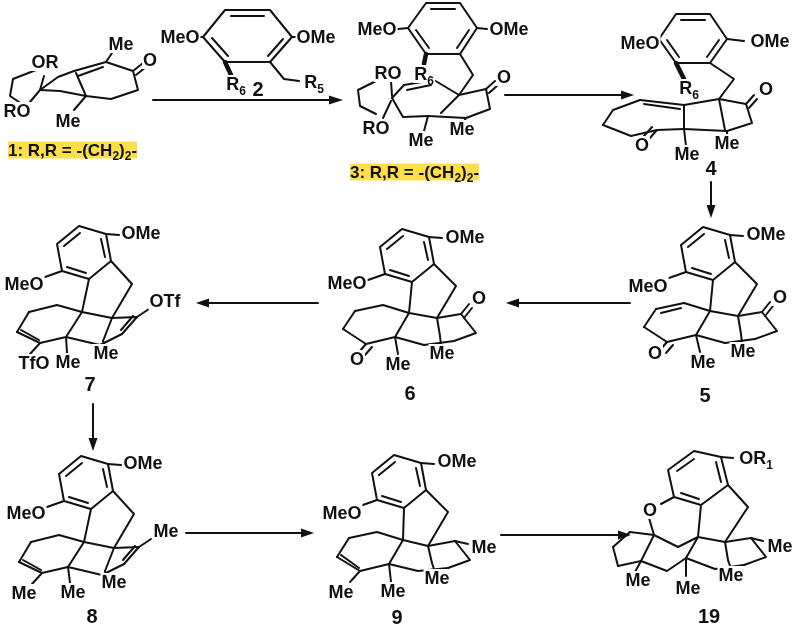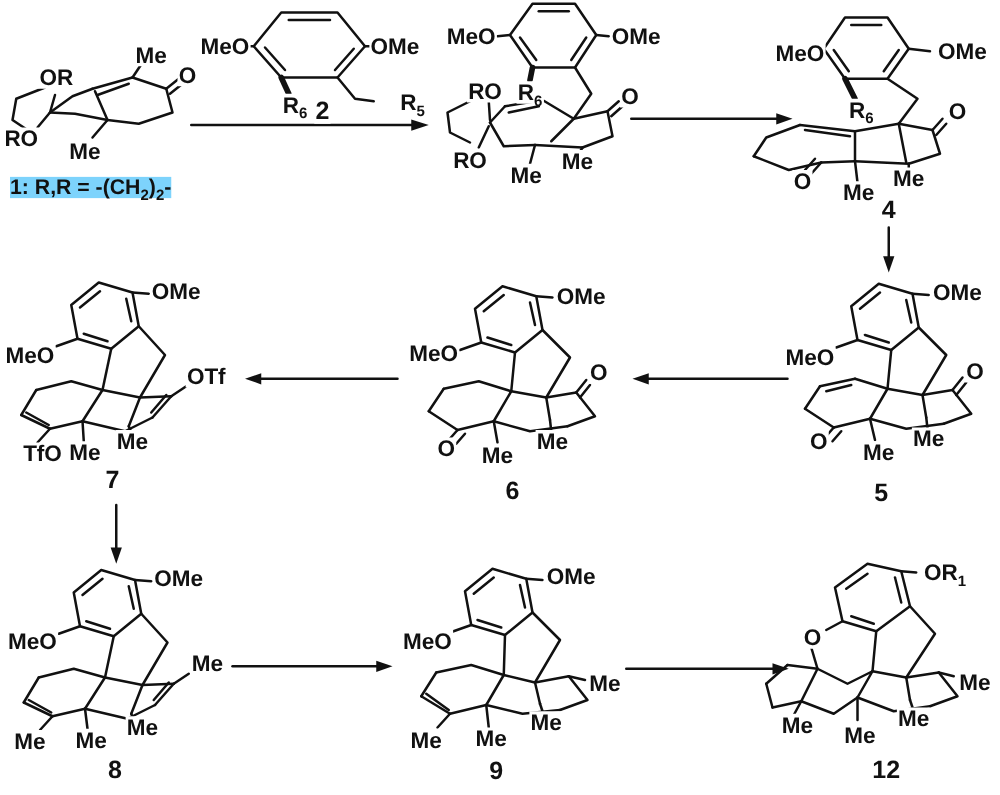--- a/index.html
+++ b/index.html
@@ -11,21 +11,21 @@
   .lbl{
     position:absolute;transform:translate(-50%,-50%);
     font:700 18px "Liberation Sans",sans-serif;color:#111;
     background:#fff;padding:0 1px;line-height:1;white-space:nowrap;z-index:2;
   }
   .lbl sub{font-size:12px;line-height:0;}
   .num{font-size:20px;}
   .cap{
     position:absolute;transform:translateY(-50%);
     font:700 17px "Liberation Sans",sans-serif;color:#111;
-    line-height:1;white-space:nowrap;z-index:2;background:#7dd3fc;
+    line-height:1;white-space:nowrap;z-index:2;background:#fde047;
   }
   .cap sub{font-size:12px;line-height:0;}
 </style>
 </head>
 <body>
 
 <div id="canvas">
 
   <svg id="bonds" width="800" height="636" viewBox="0 0 800 636">
     <g fill="none" stroke="#111" stroke-width="2" stroke-linecap="round" stroke-linejoin="round">
@@ -318,31 +318,32 @@
   <span class="lbl" style="left:45px;top:62px">OR</span>
   <span class="lbl" style="left:17px;top:111px">RO</span>
   <span class="lbl" style="left:121px;top:44px">Me</span>
   <span class="lbl" style="left:68px;top:121px">Me</span>
   <span class="lbl" style="left:150px;top:60px">O</span>
   <span class="cap" style="left:8px;top:150px"><span>1: R,R = -(CH</span><sub>2</sub><span>)</span><sub>2</sub><span>-</span></span>
 
   <span class="lbl" style="left:180px;top:37px">MeO</span>
   <span class="lbl" style="left:316px;top:37px">OMe</span>
   <span class="lbl" style="left:236px;top:84px"><span>R</span><sub>6</sub></span>
-  <span class="lbl" style="left:330px;top:82px"><span>R</span><sub>5</sub></span>
+  <span class="lbl" style="left:314px;top:82px"><span>R</span><sub>5</sub></span>
   <span class="lbl num" style="left:258px;top:89px">2</span>
 
   <span class="lbl" style="left:377px;top:29px">MeO</span>
   <span class="lbl" style="left:509px;top:29px">OMe</span>
   <span class="lbl" style="left:424px;top:74px"><span>R</span><sub>6</sub></span>
   <span class="lbl" style="left:388px;top:73px">RO</span>
   <span class="lbl" style="left:376px;top:128px">RO</span>
   <span class="lbl" style="left:421px;top:140px">Me</span>
   <span class="lbl" style="left:462px;top:129px">Me</span>
   <span class="lbl" style="left:504px;top:77px">O</span>
+  <span class="cap" style="left:350px;top:172px"><span>3: R,R = -(CH</span><sub>2</sub><span>)</span><sub>2</sub><span>-</span></span>
 
   <span class="lbl" style="left:640px;top:43px">MeO</span>
   <span class="lbl" style="left:770px;top:41px">OMe</span>
   <span class="lbl" style="left:689px;top:88px"><span>R</span><sub>6</sub></span>
   <span class="lbl" style="left:642px;top:145px">O</span>
   <span class="lbl" style="left:766px;top:89px">O</span>
   <span class="lbl" style="left:687px;top:154px">Me</span>
   <span class="lbl" style="left:727px;top:143px">Me</span>
   <span class="lbl num" style="left:711px;top:168px">4</span>
 
@@ -385,15 +386,15 @@
   <span class="lbl" style="left:393px;top:591px">Me</span>
   <span class="lbl" style="left:437px;top:578px">Me</span>
   <span class="lbl num" style="left:397px;top:617px">9</span>
 
   <span class="lbl" style="left:756px;top:458px"><span>OR</span><sub>1</sub></span>
   <span class="lbl" style="left:650px;top:510px">O</span>
   <span class="lbl" style="left:780px;top:546px">Me</span>
   <span class="lbl" style="left:638px;top:580px">Me</span>
   <span class="lbl" style="left:688px;top:588px">Me</span>
   <span class="lbl" style="left:731px;top:575px">Me</span>
-  <span class="lbl num" style="left:709px;top:616px">12</span>
+  <span class="lbl num" style="left:709px;top:616px">19</span>
 
 </div>
 
 </body></html>

